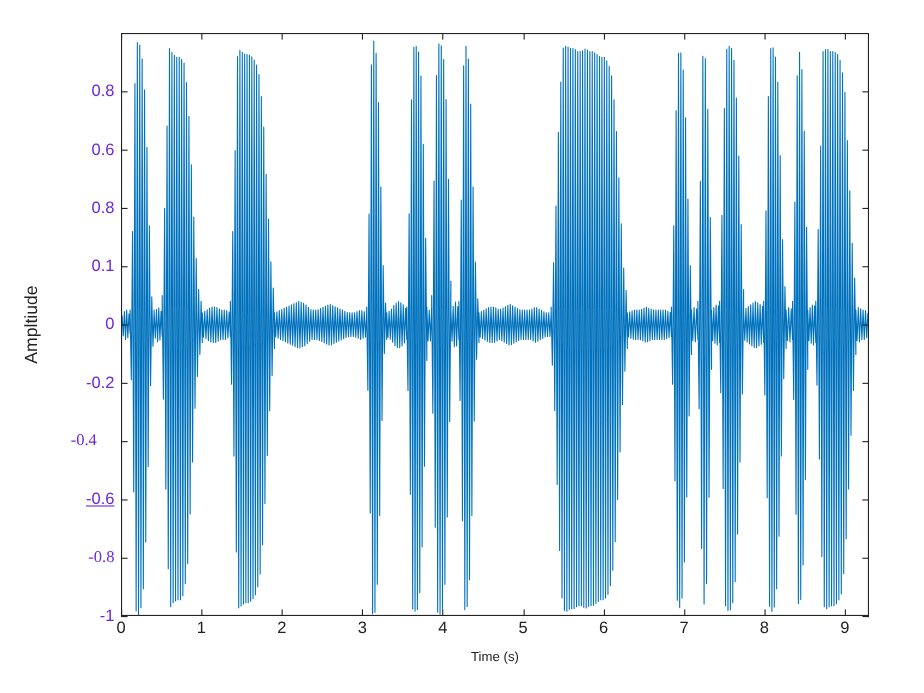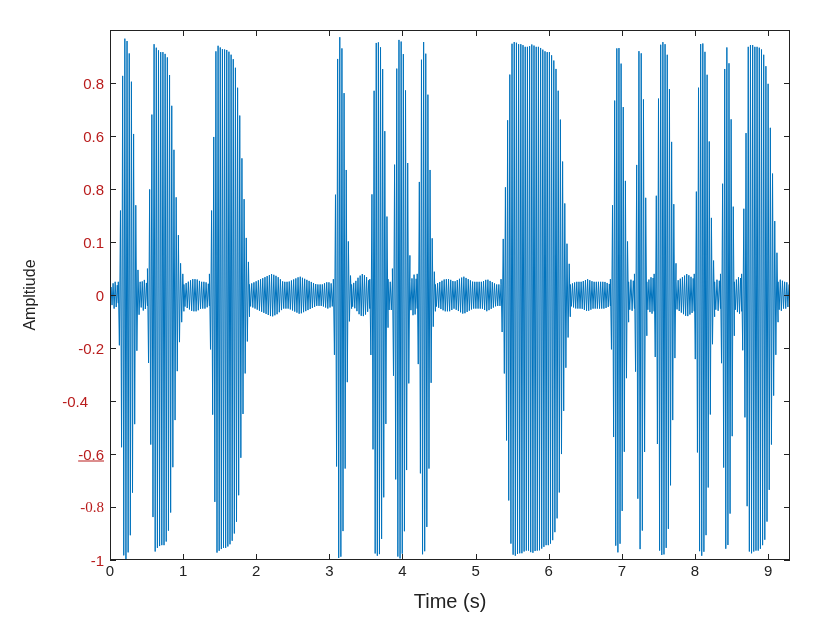--- a/index.html
+++ b/index.html
@@ -31,21 +31,21 @@
     width: 100%;
     height: 100%;
     display: block;
   }
   .tick-label-y {
     position: absolute;
     right: 735px; 
     width: 60px;
     text-align: right;
     font-size: 15px;
-    color: #b91c1c;
+    color: #6d28d9;
     transform: translateY(-50%);
   }
   .tick-label-x {
     position: absolute;
     top: 562px;
     font-size: 15px;
     color: #222;
     transform: translateX(-50%);
     text-align: center;
     width: 40px;
@@ -57,21 +57,21 @@
     font-size: 16px;
     color: #222;
     transform: translate(-50%, -50%) rotate(-90deg);
     transform-origin: center center;
     white-space: nowrap;
   }
   .xlabel {
     position: absolute;
     left: 450px;
     top: 590px;
-    font-size: 20px;
+    font-size: 12px;
     color: #222;
     transform: translateX(-50%);
     white-space: nowrap;
   }
   .tick-mark-y, .tick-mark-x {
     position: absolute;
     background: #222;
   }
   .tick-mark-y { height:1px; }
   .tick-mark-x { width:1px; }
@@ -93,21 +93,21 @@
   <div id="yticks">
       <div class="tick-label-y" style="top: 560px; left: 44px; right: auto;">-1</div>
       <div class="tick-mark-y" style="left: 110px; top: 560px; width: 6px;"></div>
       <div class="tick-mark-y" style="left: 784px; top: 560px; width: 6px;"></div>
       <div class="tick-label-y" style="top: 507px; left: 44px; right: auto; font-family: Liberation Serif, serif;">-0.8</div>
       <div class="tick-mark-y" style="left: 110px; top: 507px; width: 6px;"></div>
       <div class="tick-mark-y" style="left: 784px; top: 507px; width: 6px;"></div>
       <div class="tick-label-y" style="top: 454px; left: 44px; right: auto; text-decoration: underline;">-0.6</div>
       <div class="tick-mark-y" style="left: 110px; top: 454px; width: 6px;"></div>
       <div class="tick-mark-y" style="left: 784px; top: 454px; width: 6px;"></div>
-      <div class="tick-label-y" style="top: 401px; left: 28px; right: auto;">-0.4</div>
+      <div class="tick-label-y" style="top: 401px; left: 28px; right: auto; font-family: Liberation Serif, serif;">-0.4</div>
       <div class="tick-mark-y" style="left: 110px; top: 401px; width: 6px;"></div>
       <div class="tick-mark-y" style="left: 784px; top: 401px; width: 6px;"></div>
       <div class="tick-label-y" style="top: 348px; left: 44px; right: auto;">-0.2</div>
       <div class="tick-mark-y" style="left: 110px; top: 348px; width: 6px;"></div>
       <div class="tick-mark-y" style="left: 784px; top: 348px; width: 6px;"></div>
       <div class="tick-label-y" style="top: 295px; left: 44px; right: auto;">0</div>
       <div class="tick-mark-y" style="left: 110px; top: 295px; width: 6px;"></div>
       <div class="tick-mark-y" style="left: 784px; top: 295px; width: 6px;"></div>
       <div class="tick-label-y" style="top: 242px; left: 44px; right: auto;">0.1</div>
       <div class="tick-mark-y" style="left: 110px; top: 242px; width: 6px;"></div>

